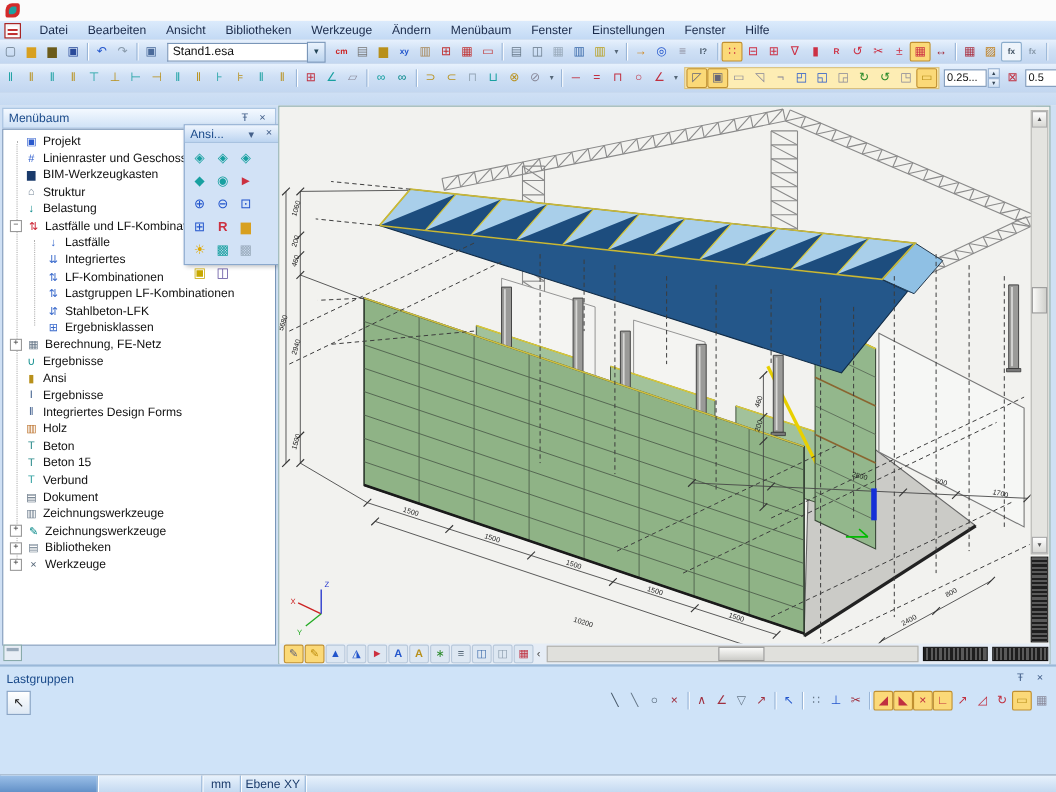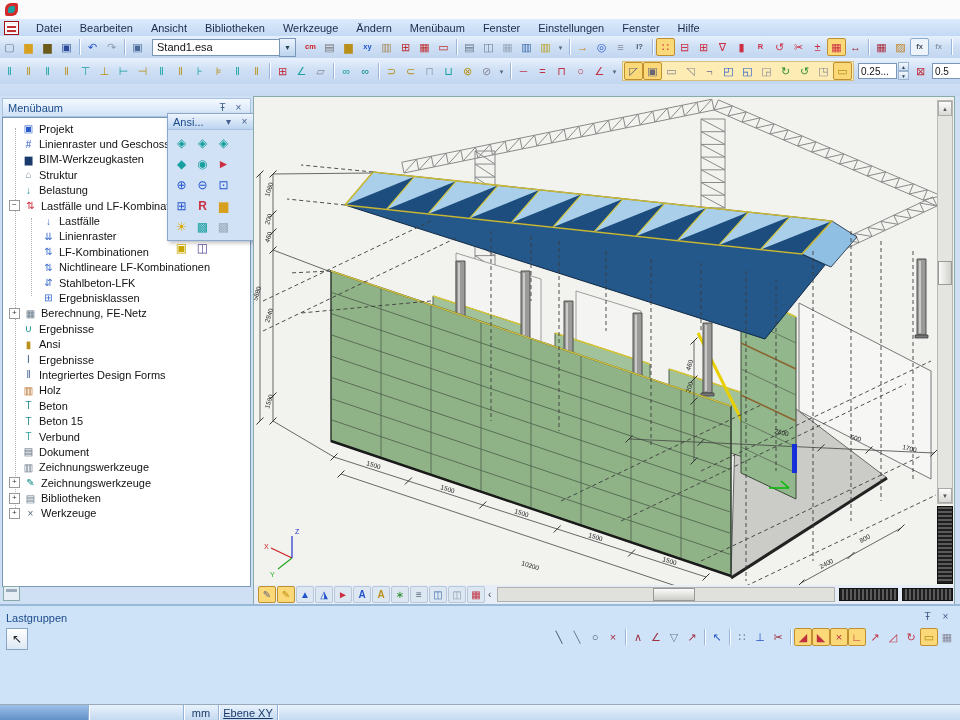--- a/index.html
+++ b/index.html
@@ -71,21 +71,21 @@
   #cursorbtn{position:absolute;left:6px;top:22px;width:20px;height:20px;background:linear-gradient(#fff,#dde8f4);border:1px solid #8aa4c4;display:flex;align-items:center;justify-content:center;font-size:12px;color:#222;}
   #cmdicons{position:absolute;right:4px;top:22px;display:flex;align-items:center;}
   #cmdicons .tbi{width:16px;height:16px;}
   #cmdinput{position:absolute;left:4px;top:80px;width:944px;height:15px;background:#fff;border:1px solid #7a96b8;font-size:11px;color:#111;display:flex;align-items:center;padding:0 4px;}
   
   #statusbar{left:0;top:704px;width:960px;height:16px;background:linear-gradient(#e8f2fc,#c2d8f0);display:flex;font-size:11px;color:#1a3a6a;border-top:1px solid #9ab;}
   .scell{border-right:1px solid #93b3d6;box-shadow:1px 0 0 #fff;display:flex;align-items:center;justify-content:center;height:100%;}
   #scell0{width:88px;background:linear-gradient(#9cc0e8,#5f8ec6);}
   #scell1{width:94px;}
   #scell2{width:34px;}
-  #scell3{width:58px;text-decoration:underline;}
+  #scell3{width:58px;}
   #scell4{flex:1;justify-content:flex-start;padding-left:6px;border-right:none;}
 </style>
 </head>
 <body>
 
 <div id="app">
 
   <div class="abs" id="titlebar">
     <span id="applogo"></span>
   </div>
@@ -269,31 +269,31 @@
               <span>Lastfälle und LF-Kombinationen</span>
             </div>
             <div class="trow" style="padding-left: 22px;">
               <span class="texpspace"></span>
               <span class="ticon" style="color: rgb(58, 106, 204);">↓</span>
               <span>Lastfälle</span>
             </div>
             <div class="trow" style="padding-left: 22px;">
               <span class="texpspace"></span>
               <span class="ticon" style="color: rgb(58, 106, 204);">⇊</span>
-              <span>Linienraster</span>
+              <span>Integriertes</span>
             </div>
             <div class="trow" style="padding-left: 22px;">
               <span class="texpspace"></span>
               <span class="ticon" style="color: rgb(58, 106, 204);">⇅</span>
               <span>LF-Kombinationen</span>
             </div>
             <div class="trow" style="padding-left: 22px;">
               <span class="texpspace"></span>
               <span class="ticon" style="color: rgb(58, 106, 204);">⇅</span>
-              <span>Nichtlineare LF-Kombinationen</span>
+              <span>Lastgruppen LF-Kombinationen</span>
             </div>
             <div class="trow" style="padding-left: 22px;">
               <span class="texpspace"></span>
               <span class="ticon" style="color: rgb(58, 106, 204);">⇵</span>
               <span>Stahlbeton-LFK</span>
             </div>
             <div class="trow" style="padding-left: 22px;">
               <span class="texpspace"></span>
               <span class="ticon" style="color: rgb(58, 106, 204);">⊞</span>
               <span>Ergebnisklassen</span>

